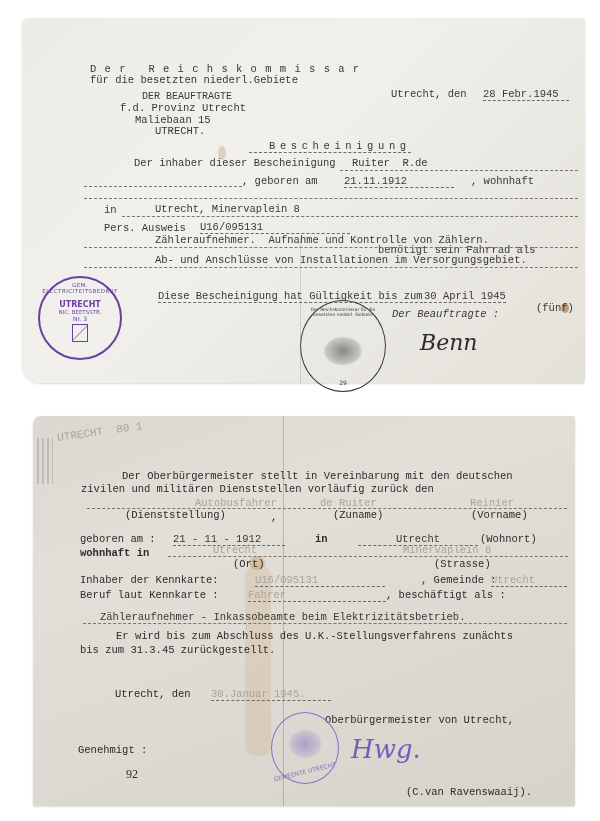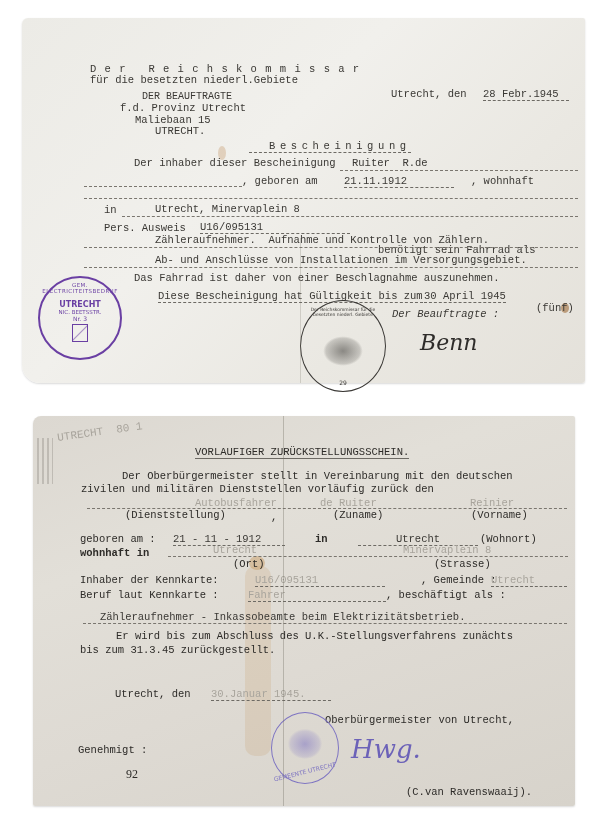--- a/index.html
+++ b/index.html
@@ -80,21 +80,20 @@
 
   <div class="t" style="left:82px;top:204px;">Pers. Ausweis</div>
   <div class="t ul" style="left:178px;top:203px;width:150px;">U16/095131</div>
   <div class="t" style="left:356px;top:204px;margin-top:22px;">benötigt sein Fahrrad als</div>
 
   <div class="t" style="left:133px;top:216px;">Zähleraufnehmer.  Aufnahme und Kontrolle von Zählern.</div>
   <div class="line" style="left:62px;top:229px;width:494px;"></div>
   <div class="t" style="left:133px;top:236px;">Ab- und Anschlüsse von Installationen im Versorgungsgebiet.</div>
   <div class="line" style="left:62px;top:249px;width:494px;"></div>
 
-  <div class="t" style="left:112px;top:254px;">Das Fahrrad ist daher von einer Beschlagnahme auszunehmen.</div>
   <div class="t ul" style="left:136px;top:272px;">Diese Bescheinigung hat Gültigkeit bis zum</div>
   <div class="t ul" style="left:402px;top:272px;">30 April 1945</div>
   <div class="t" style="left:514px;top:284px;">(fünf)</div>
   <div class="t" style="left:370px;top:290px;font-style:italic;">Der Beauftragte :</div>
 
   <div class="sig" style="left:398px;top:312px;font-size:22px;color:#2e2c2a;">Benn</div>
 
   <div class="seal seal-purple" style="left:16px;top:258px;width:80px;height:80px;">
     <div style="font-size:5.5px;position:absolute;top:4px;letter-spacing:0.5px;">GEM. ELECTRICITEITSBEDRIJF</div>
     <div style="font-size:8px;font-weight:bold;margin-top:6px;">UTRECHT</div>
@@ -110,21 +109,20 @@
   </div>
 </div>
 
 <div id="doc2" class="doc">
   <div class="stain" style="left:212px;top:150px;width:26px;height:190px;border-radius:10px;background:rgba(200,160,110,0.22);"></div>
   <div class="stain" style="left:216px;top:140px;width:16px;height:14px;background:rgba(200,150,90,0.45);"></div>
 
   <div class="t faint" style="left:24px;top:10px;transform:rotate(-8deg);font-size:11px;">UTRECHT  80 1</div>
   <div style="position:absolute;left:4px;top:22px;width:16px;height:46px;background:repeating-linear-gradient(90deg, rgba(120,115,108,0.3) 0 2px, transparent 2px 5px);"></div>
 
-  <div class="t dark ul" style="left:162px;top:30px;border-bottom-style:solid;">VORLAUFIGER ZURÜCKSTELLUNGSSCHEIN.</div>
 
   <div class="t dark" style="left:89px;top:54px;">Der Oberbürgermeister stellt in Vereinbarung mit den deutschen</div>
   <div class="t dark" style="left:48px;top:67px;">zivilen und militären Dienststellen vorläufig zurück den</div>
 
   <div class="t faint" style="left:150px;top:81px;margin-left:12px;">Autobusfahrer</div>
   <div class="t faint" style="left:287px;top:81px;">de Ruiter</div>
   <div class="t faint" style="left:437px;top:81px;">Reinier</div>
   <div class="line" style="left:54px;top:92px;width:480px;"></div>
   <div class="t dark" style="left:92px;top:93px;">(Dienststellung)</div>
   <div class="t dark" style="left:238px;top:95px;">,</div>

